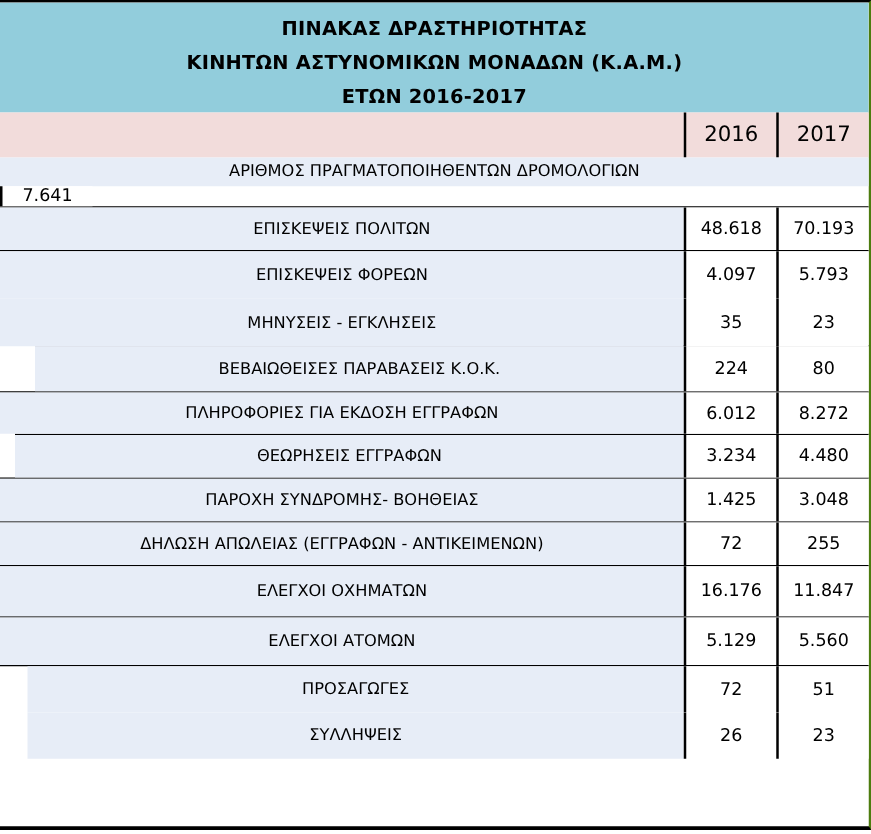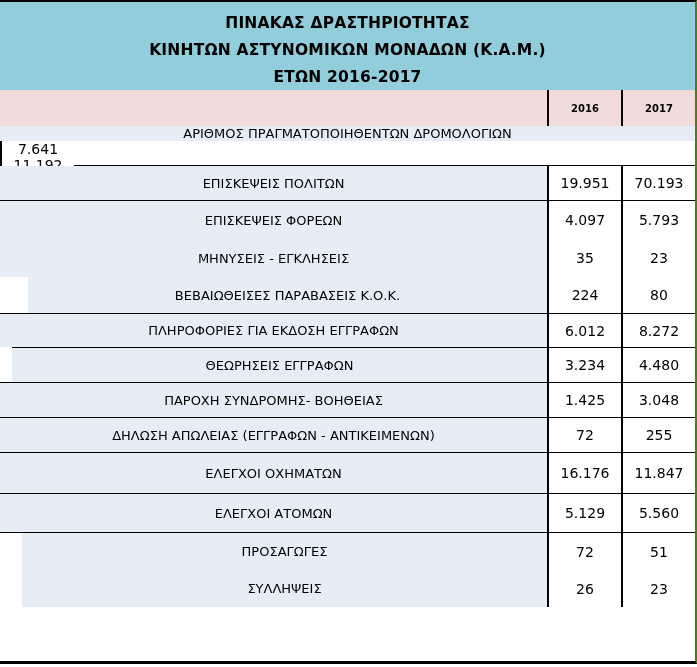--- a/index.html
+++ b/index.html
@@ -33,21 +33,21 @@
   }
   .cell-val {
     width:74px; border-left:2px solid #000; box-sizing:border-box;
     display:flex; align-items:center; justify-content:center;
     font-size:14px; background:#ffffff;
   }
   
   .header-row { height:36px; }
   .header-row .cell-label { background:#F2DCDB; }
   .header-row .cell-val {
-    background:#F2DCDB; font-weight:bold; font-size:10px;
+    background:#F2DCDB; font-weight:normal; font-size:17px;
   }
   
   .grp { box-sizing:border-box; }
   .grp.bt { border-top:1.5px solid #000; }
   .g1  { height:39px; } .g1 .row  { height:100%;flex-direction:column; }
   .g2  { height:35px; } .g2 .row  { height:100%; }
   .g3  { height:76px; } .g3 .row  { height:38px; }
   .g4  { height:37px;margin-left:28px; } .g4 .row  { height:100%; }
   .g5  { height:34px; } .g5 .row  { height:100%; }
   .g6  { height:35px;margin-left:12px; } .g6 .row  { height:100%; }
@@ -73,28 +73,27 @@
   <div class="row header-row">
     <div class="cell-label"></div>
     <div class="cell-val">2016</div>
     <div class="cell-val">2017</div>
   </div>
 
   <div class="grp g1">
     <div class="row">
       <div class="cell-label">ΑΡΙΘΜΟΣ ΠΡΑΓΜΑΤΟΠΟΙΗΘΕΝΤΩΝ ΔΡΟΜΟΛΟΓΙΩΝ</div>
       <div class="cell-val">7.641</div>
-      <div class="cell-val">11.192</div>
     </div>
   </div>
 
   <div class="grp g2 bt">
     <div class="row">
       <div class="cell-label">ΕΠΙΣΚΕΨΕΙΣ ΠΟΛΙΤΩΝ</div>
-      <div class="cell-val">19.951</div>
+      <div class="cell-val">48.618</div>
       <div class="cell-val">70.193</div>
     </div>
   </div>
 
   <div class="grp g3 bt">
     <div class="row">
       <div class="cell-label">ΕΠΙΣΚΕΨΕΙΣ ΦΟΡΕΩΝ</div>
       <div class="cell-val">4.097</div>
       <div class="cell-val">5.793</div>
     </div>

